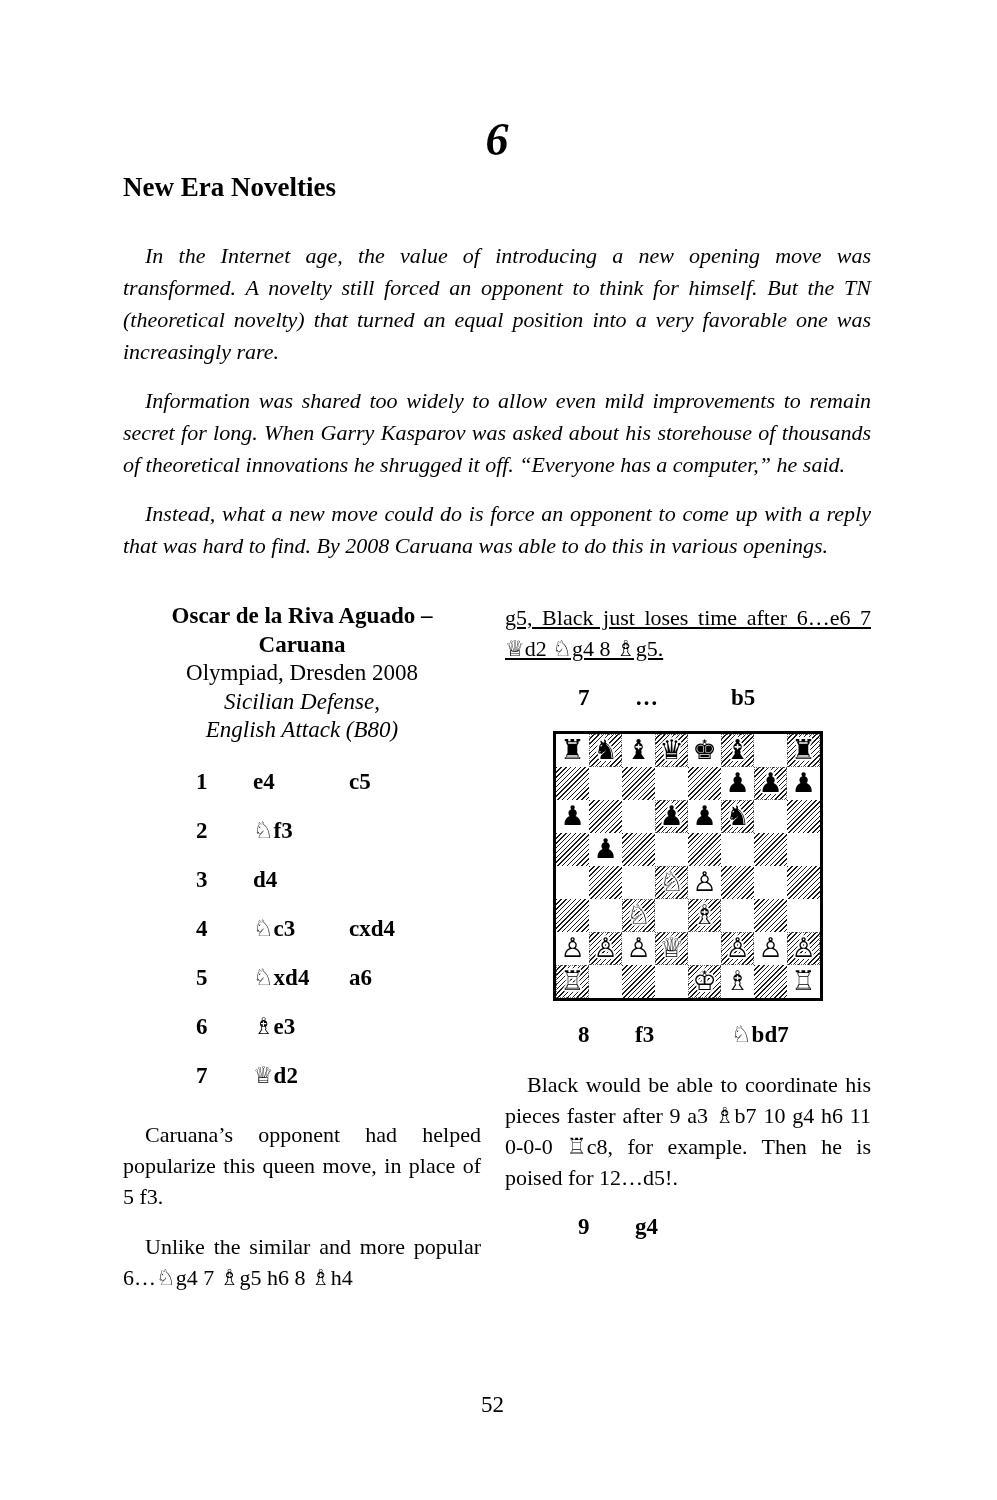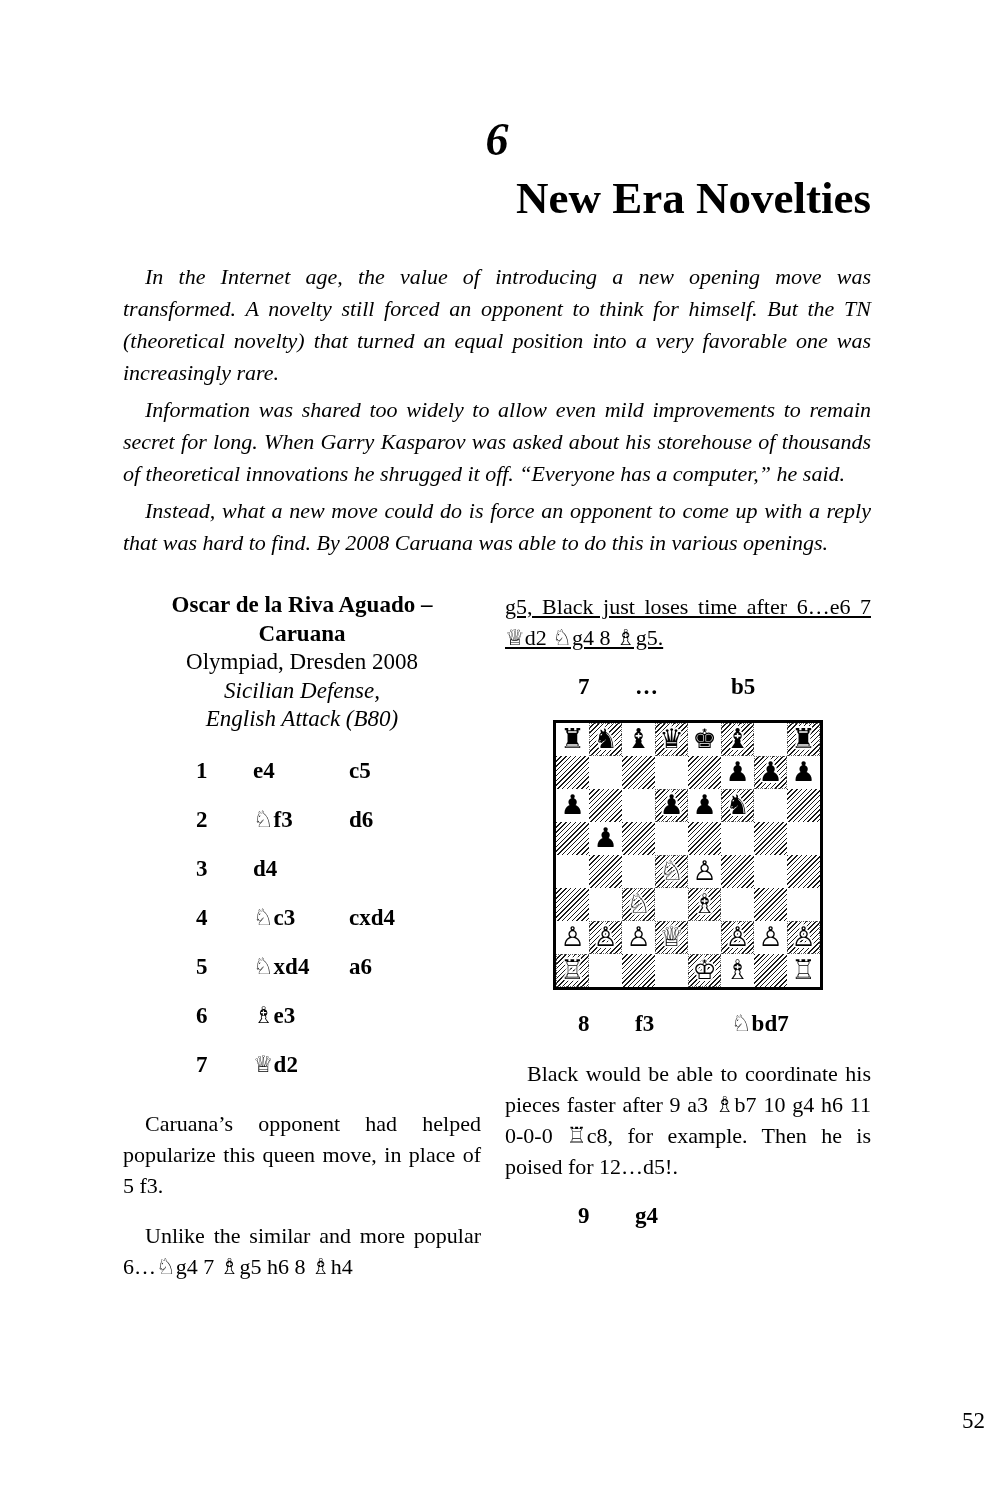--- a/index.html
+++ b/index.html
@@ -17,39 +17,39 @@
     overflow:hidden;
   }
   .chapter-number {
     text-align:center;
     font-size:46px;
     font-weight:bold;
     font-style:italic;
     line-height:1.05;
   }
   .chapter-title {
-    text-align:right;
-    font-size:45px;
+    text-align:left;
+    font-size:27px;
     font-weight:bold;
     margin-top:8px;
   }
   .intro p {
     font-style:italic;
     font-size:22px;
     line-height:32px;
     text-align:justify;
     text-indent:22px;
-    margin-top:5px;
+    margin-top:17px;
   }
   .intro p:first-child { margin-top:37px; }
 
   .columns {
     display:flex;
     gap:24px;
-    margin-top:32px;
+    margin-top:40px;
     align-items:flex-start;
   }
   .col-left  { width:358px; }
   .col-right { width:366px; }
 
   .game-header { text-align:center; font-size:23px; line-height:28.5px; }
   .game-players { font-weight:bold; }
   .game-opening { font-style:italic; }
 
   .moves-table { margin-top:12px; }
@@ -94,23 +94,22 @@
     font-family:"DejaVu Sans",sans-serif;
     font-size:27px; line-height:32px; text-align:center;
     color:#000;
     text-shadow:
       -1px -1px 0 #fff, 1px -1px 0 #fff, -1px 1px 0 #fff, 1px 1px 0 #fff,
       -2px 0 0 #fff, 2px 0 0 #fff, 0 -2px 0 #fff, 0 2px 0 #fff;
   }
   .page-number {
     position:absolute;
     top:1392px; left:0; right:12px;
-    text-align:right;
+    text-align:center;
     font-size:23px;
-    margin-top:16px;
   }
 </style>
 </head>
 <body>
 
 <div class="page">
 
   <div class="chapter-number">6</div>
   <h1 class="chapter-title">New Era Novelties</h1>
 
@@ -133,21 +132,20 @@
 
       <div class="moves-table">
           <div class="move-line">
             <span>1</span>
             <span>e4</span>
             <span>c5</span>
           </div>
           <div class="move-line">
             <span>2</span>
             <span>♘f3</span>
-            <span>d6</span>
           </div>
           <div class="move-line">
             <span>3</span>
             <span>d4</span>
           </div>
           <div class="move-line">
             <span>4</span>
             <span>♘c3</span>
             <span>cxd4</span>
           </div>

